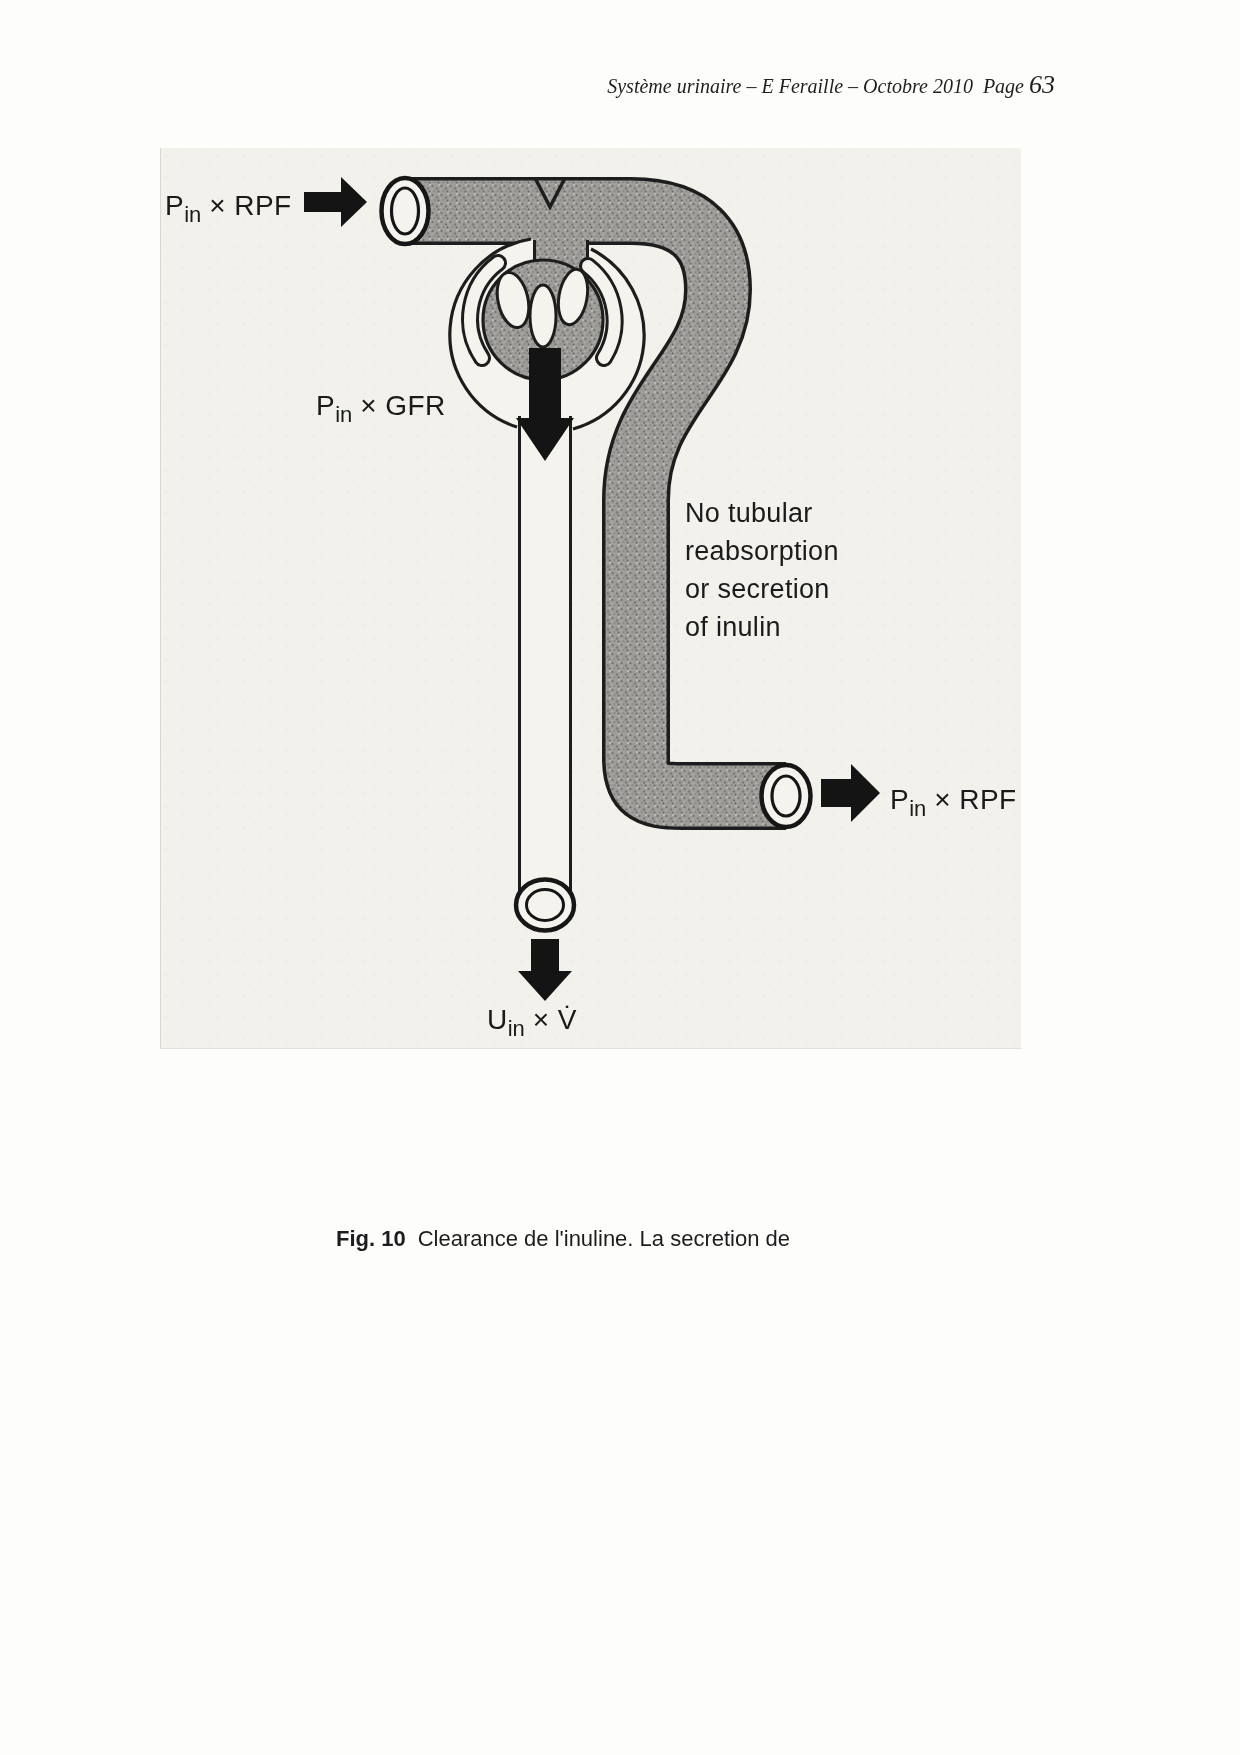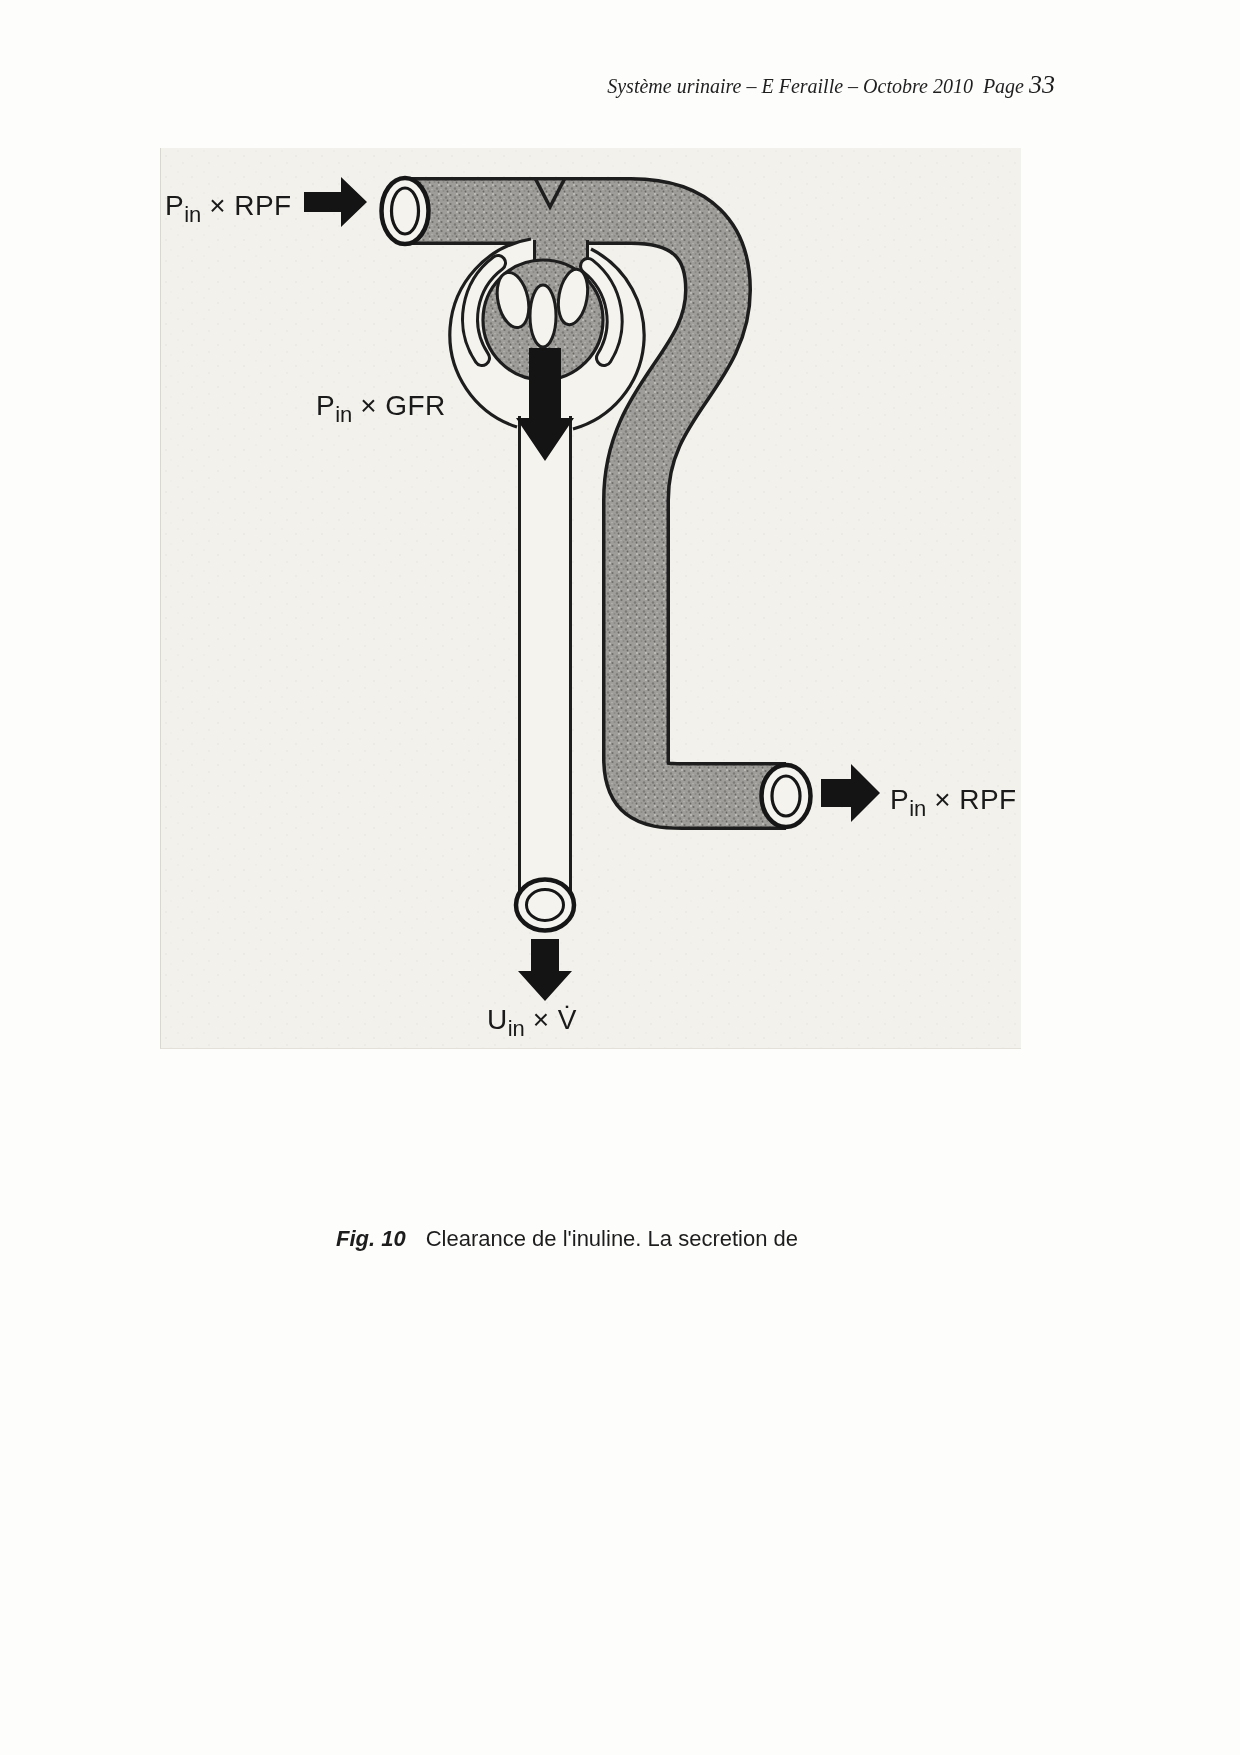--- a/index.html
+++ b/index.html
@@ -42,28 +42,28 @@
     font-size:27px;line-height:38px;
     color:#1b1b1b;letter-spacing:.3px;white-space:nowrap;
   }
   
   .caption{
     position:absolute;left:306px;top:1224px;
     font-size:22px;line-height:30px;color:#1d1d1d;
     white-space:nowrap;
   }
   .cap-l1{padding-left:30px;}
-  .cap-fig{font-weight:bold;font-style:italic;margin-right:20px;}
+  .cap-fig{font-weight:bold;margin-right:12px;}
 </style>
 </head>
 <body>
 
 <div id="page">
 
-  <div class="header"><span>Système urinaire – E Feraille – Octobre 2010  Page </span><span class="h-num">33</span></div>
+  <div class="header"><span>Système urinaire – E Feraille – Octobre 2010  Page </span><span class="h-num">63</span></div>
 
   <div class="scan">
     <svg width="860" height="900" viewBox="0 0 860 900">
       <defs>
         <pattern id="stip" width="9" height="9" patternUnits="userSpaceOnUse">
           <rect width="9" height="9" fill="#9e9d99"></rect>
           <circle cx="1.5" cy="2" r="1.1" fill="#6f6e6a"></circle>
           <circle cx="6" cy="4.5" r="1.2" fill="#7b7a75"></circle>
           <circle cx="3.5" cy="7" r="1" fill="#8a8984"></circle>
           <circle cx="8" cy="1" r="0.9" fill="#c6c5c0"></circle>
@@ -119,20 +119,26 @@
       <polygon points="143,44 180,44 180,29 206,54 180,79 180,64 143,64" fill="#141414"></polygon>
       <polygon points="368,200 400,200 400,270 413,270 384,313 355,270 368,270" fill="#141414"></polygon>
       <polygon points="660,631 690,631 690,616 719,645 690,674 690,659 660,659" fill="#141414"></polygon>
       <polygon points="370,791 398,791 398,823 411,823 384,853 357,823 370,823" fill="#141414"></polygon>
     </svg>
 
     <div class="flabel" style="left:4px;top:42px"><span>P</span><span class="fsub">in</span><span class="fop">×</span><span>RPF</span></div>
 
     <div class="flabel" style="left:155px;top:242px"><span>P</span><span class="fsub">in</span><span class="fop">×</span><span>GFR</span></div>
 
+    <div class="fnote" style="left:524px;top:346px">
+      <div>No tubular</div>
+      <div>reabsorption</div>
+      <div>or secretion</div>
+      <div>of inulin</div>
+    </div>
 
     <div class="flabel" style="left:729px;top:636px"><span>P</span><span class="fsub">in</span><span class="fop">×</span><span>RPF</span></div>
 
     <div class="flabel urine" style="left:326px;top:856px"><span>U</span><span class="fsub">in</span><span class="fop">×</span><span>V̇</span></div>
   </div>
 
   <div class="caption">
     <div class="cap-l1"><span class="cap-fig">Fig. 10</span><span>Clearance de l'inuline. La secretion de</span></div>
   </div>
 

